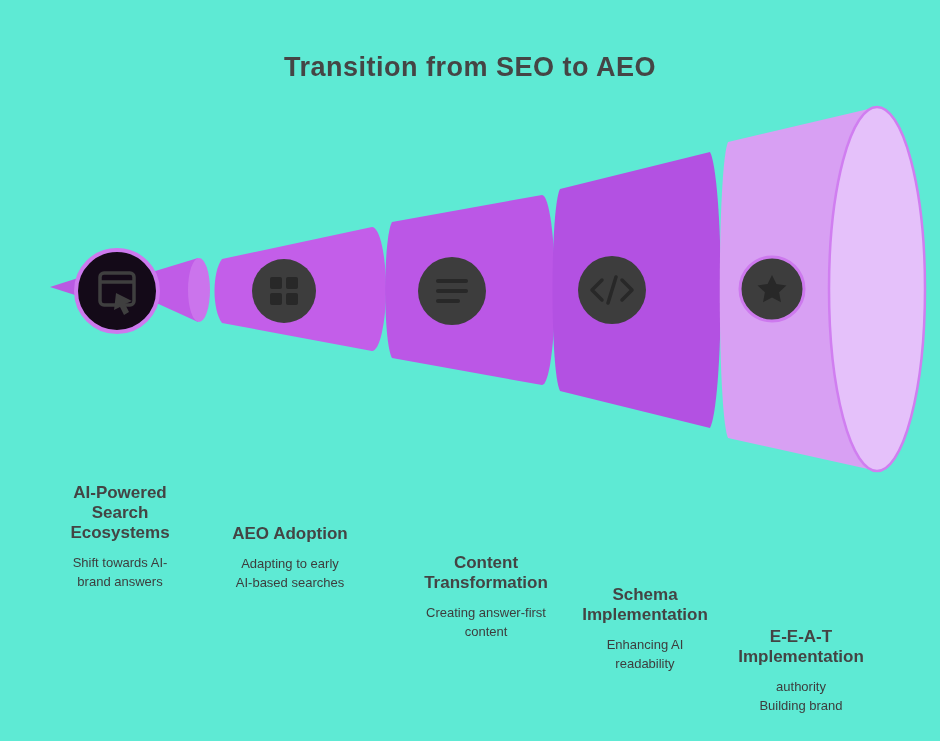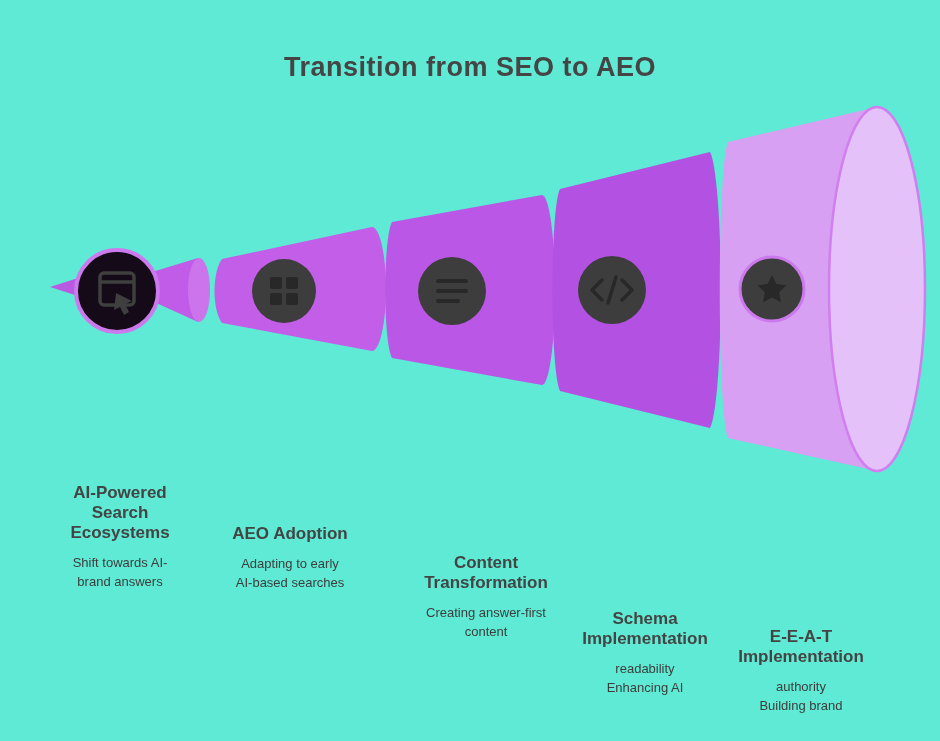--- a/index.html
+++ b/index.html
@@ -12,21 +12,21 @@
     font-size:27px;font-weight:bold;letter-spacing:.5px;color:#454545;
   }
   .funnel-svg{position:absolute;top:0;left:0;}
   .stage-label{position:absolute;width:176px;text-align:center;}
   .stage-label .head{font-size:17px;font-weight:bold;line-height:20px;color:#444;}
   .stage-label .sub{margin-top:10px;font-size:13px;line-height:19px;color:#3d3d3d;}
   .head span,.sub span{display:block;}
   .lbl-1{left:32px;top:483px;}
   .lbl-2{left:202px;top:524px;}
   .lbl-3{left:398px;top:553px;}
-  .lbl-4{left:557px;top:609px;}
+  .lbl-4{left:557px;top:585px;}
   .lbl-5{left:713px;top:627px;}
 </style>
 </head>
 <body>
 
 <div class="canvas">
 
   <div class="title">Transition from SEO to AEO</div>
 
   <svg class="funnel-svg" width="940" height="741" viewBox="0 0 940 741">
@@ -110,22 +110,22 @@
       <span>content</span>
     </div>
   </div>
 
   <div class="stage-label lbl-4">
     <div class="head">
       <span>Schema</span>
       <span>Implementation</span>
     </div>
     <div class="sub">
+      <span>Enhancing AI</span>
       <span>readability</span>
-      <span>Enhancing AI</span>
     </div>
   </div>
 
   <div class="stage-label lbl-5">
     <div class="head">
       <span>E-E-A-T</span>
       <span>Implementation</span>
     </div>
     <div class="sub">
       <span>authority</span>

